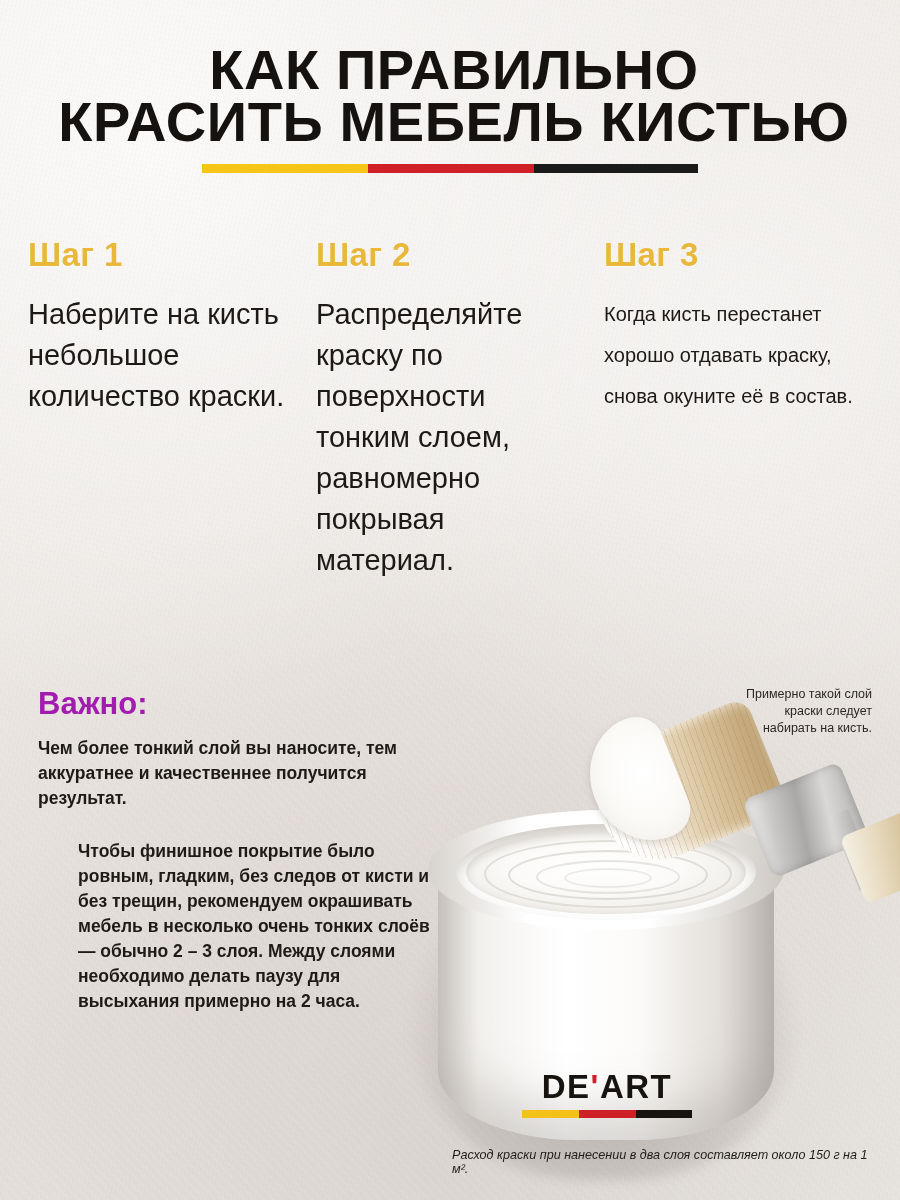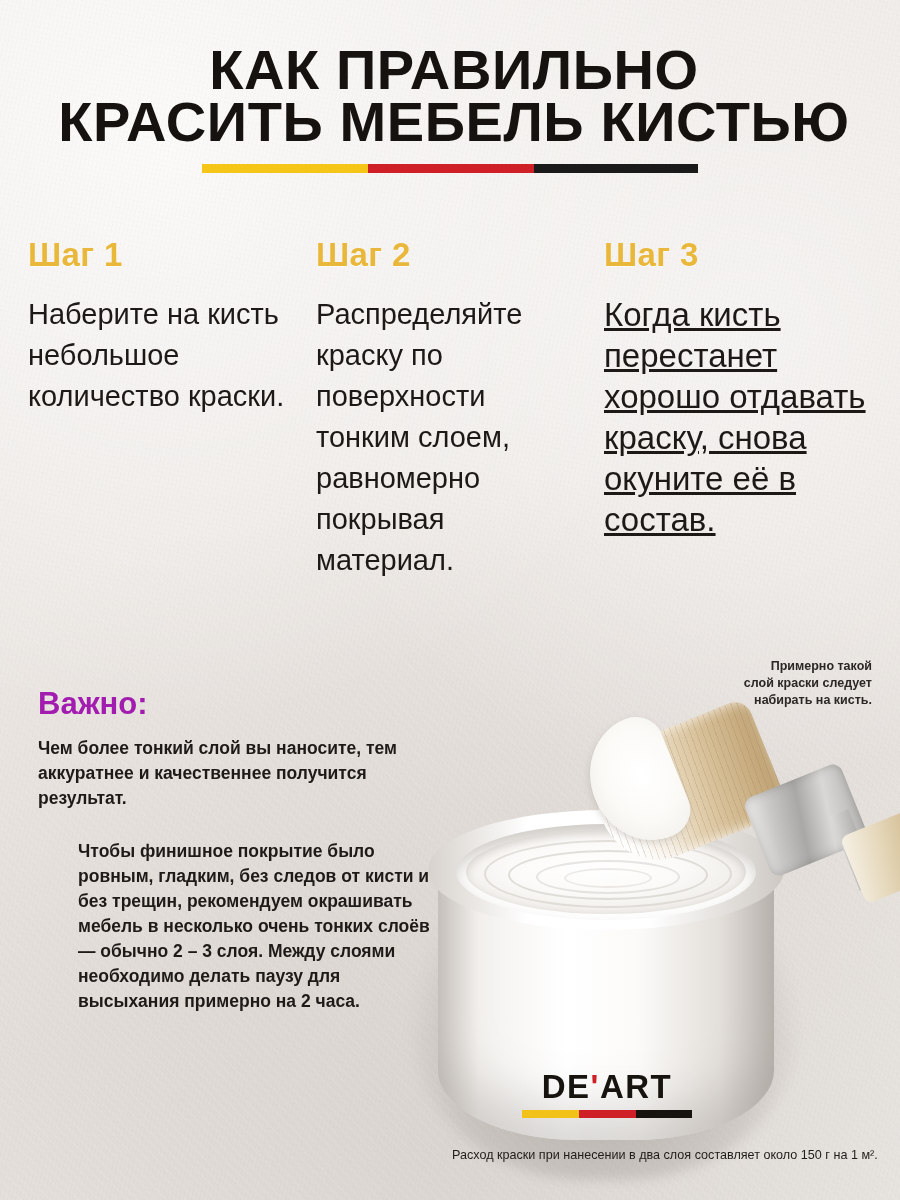--- a/index.html
+++ b/index.html
@@ -87,21 +87,21 @@
   }
   .step-text {
     font-size: 30px;
     line-height: 41px;
     color: #1c1916;
     font-weight: 500;
     margin-top: 20px;
   }
   .step-1 .step-text { font-size: 29px; }
   .step-2 .step-text { font-size: 29px; }
-  .step-3 .step-text { font-size: 33px; text-decoration: underline; }
+  .step-3 .step-text { font-size: 20px; }
 
   
   .important {
     position: absolute;
     left: 38px;
     top: 686px;
     width: 400px;
   }
   .important-head {
     font-weight: bold;
@@ -115,37 +115,37 @@
     line-height: 25px;
     font-weight: bold;
     color: #1d1a17;
   }
   .important p.para-2 { margin-top: 28px; margin-left: 40px; }
 
   
   .side-note {
     position: absolute;
     right: 28px;
-    top: 658px;
+    top: 686px;
     width: 130px;
     text-align: right;
     font-size: 12.5px;
     line-height: 17px;
     color: #2a2724;
-    font-weight: bold;
   }
 
   
   .footer-note {
     position: absolute;
     left: 452px;
     top: 1148px;
     width: 430px;
     font-size: 12.6px;
     color: #1f1c19;
+    font-style: italic;
   }
 
   
   .photo {
     position: absolute;
     left: 400px;
     top: 690px;
     width: 500px;
     height: 510px;
   }

